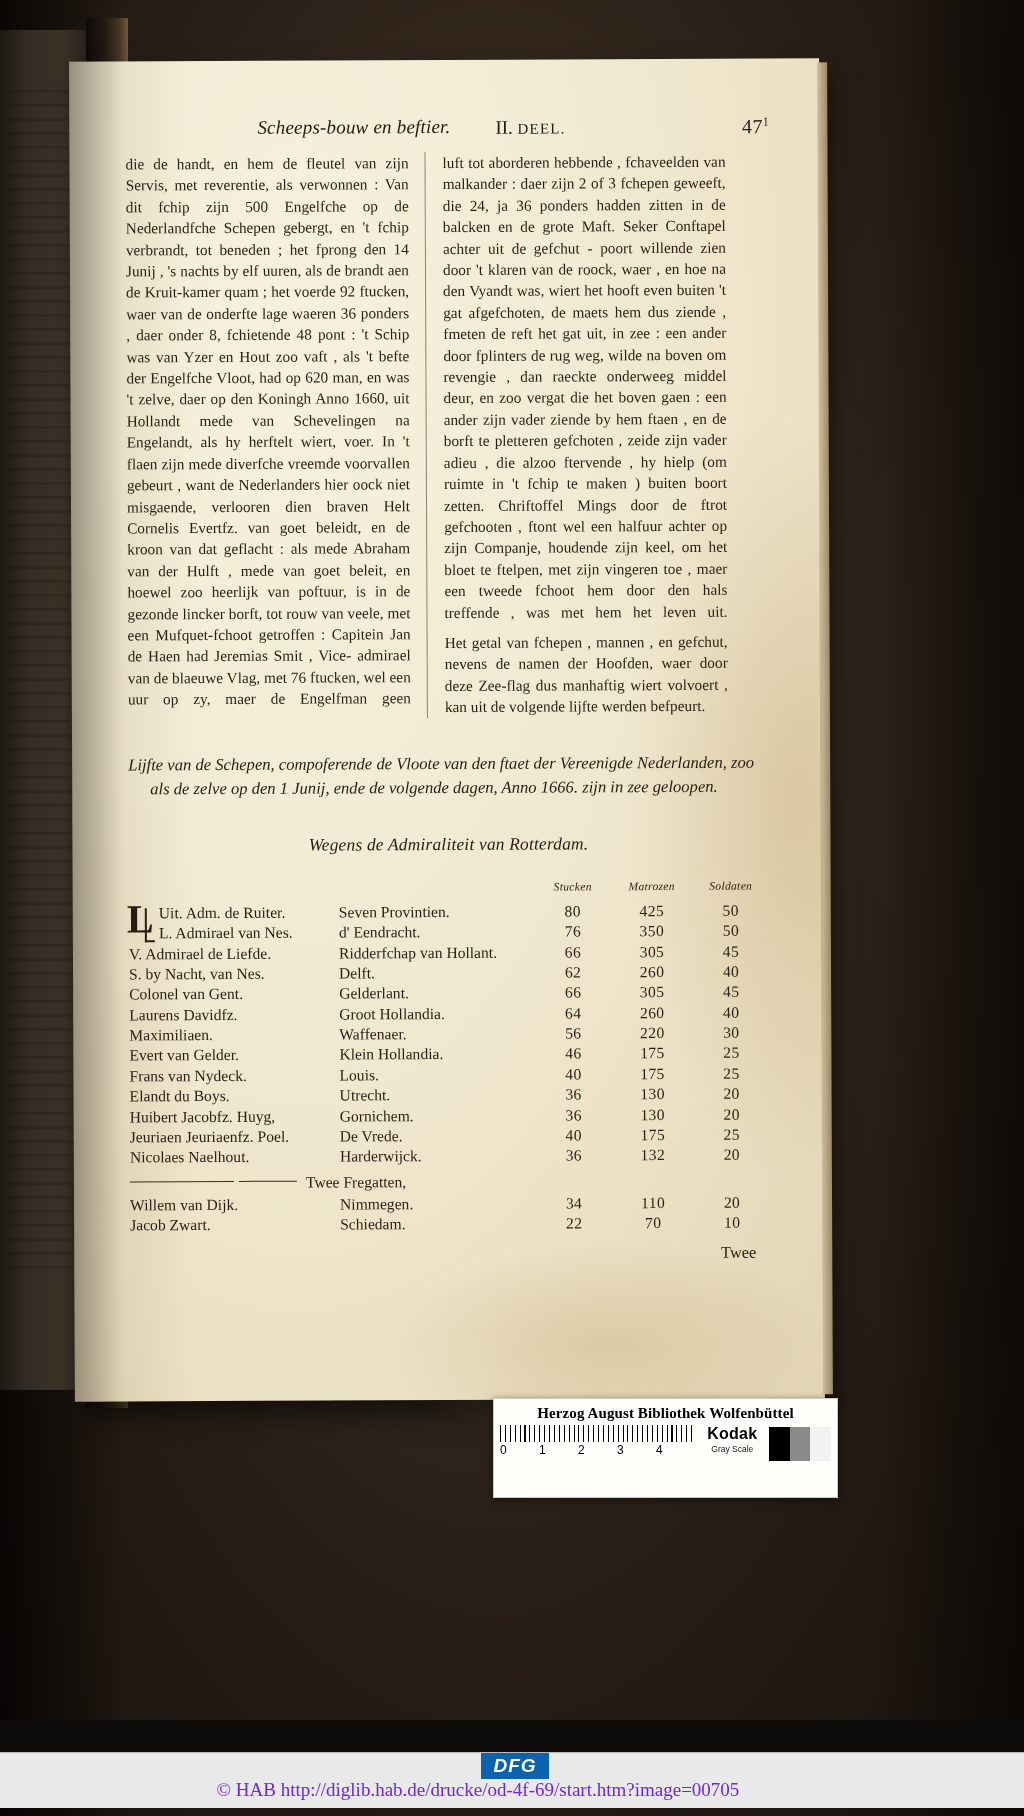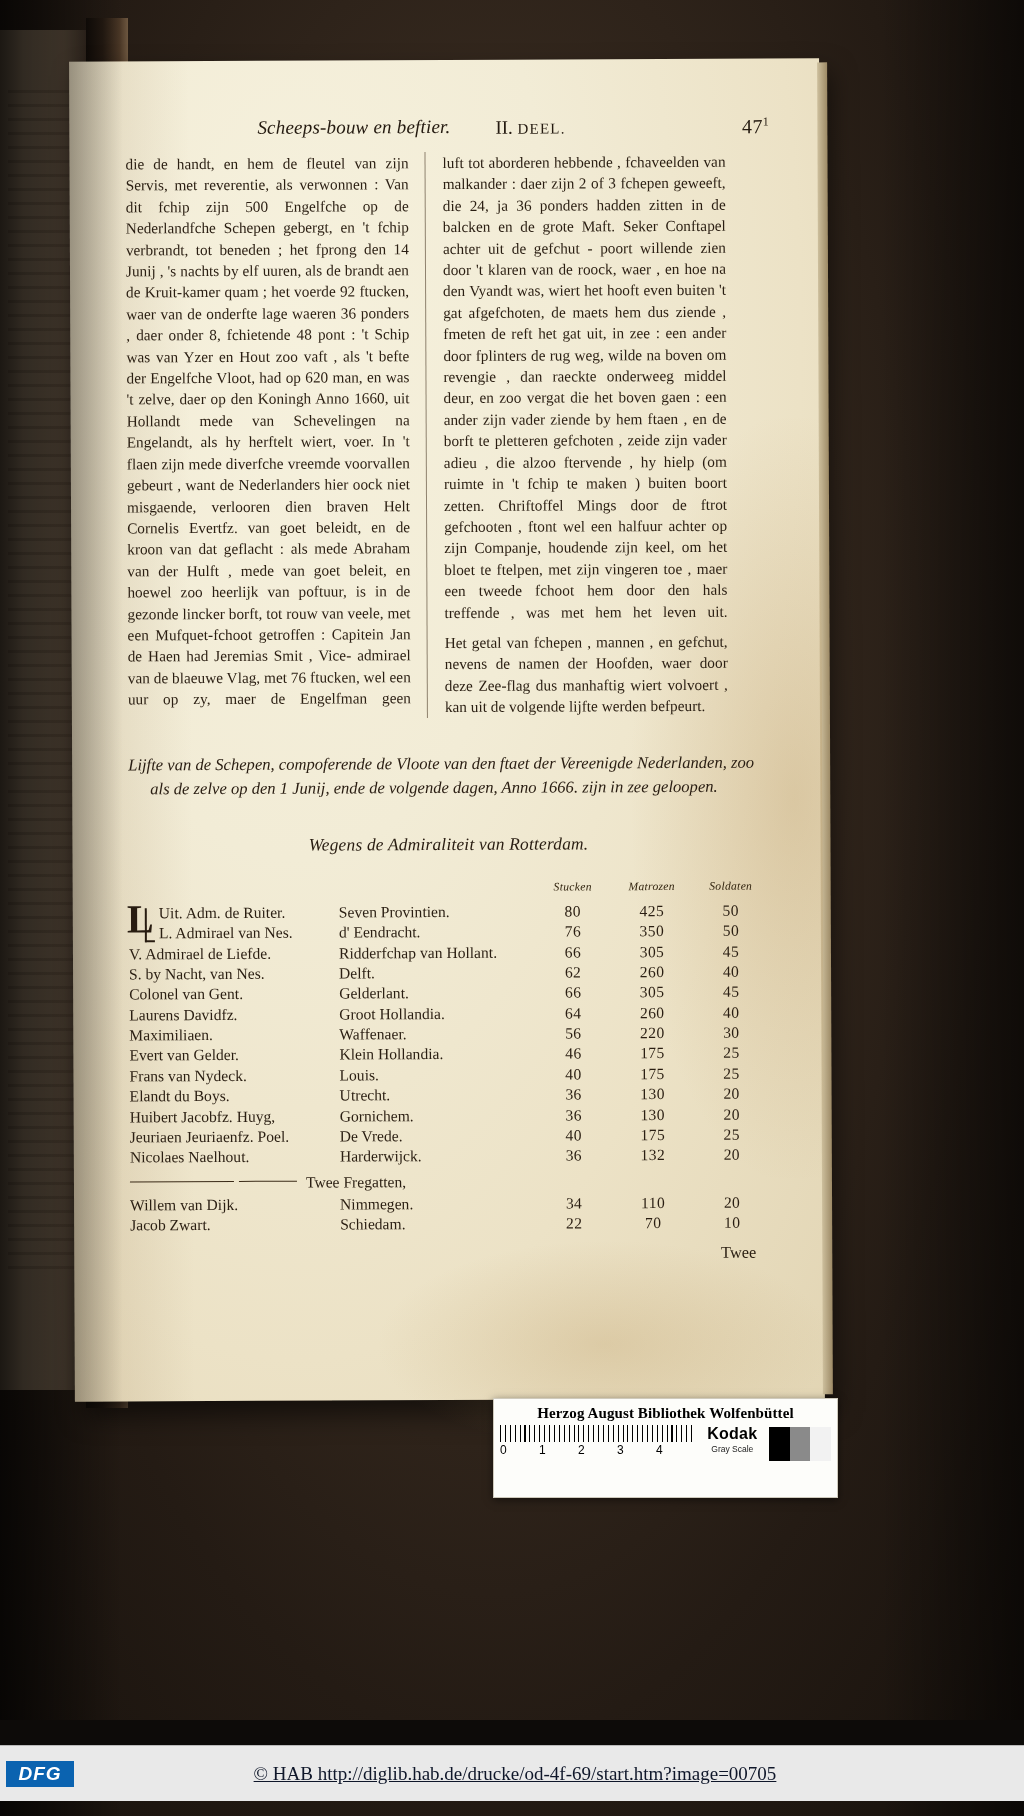--- a/index.html
+++ b/index.html
@@ -182,33 +182,33 @@
   #target .brand {
     width:74px; text-align:center; font-family:"Liberation Sans", sans-serif;
   }
   #target .brand .k { font-size:16px; font-weight:bold; color:#000; letter-spacing:.2px; }
   #target .brand .g { font-size:8.5px; color:#222; margin-top:1px; }
   #target .greys { display:flex; width:62px; height:34px; margin-top:2px; }
   #target .greys i { display:block; height:34px; width:20.6px; }
 
   
   #footer {
-    position:absolute; left:0; bottom:15px; width:1024px; height:56px;
+    position:absolute; left:0; bottom:8px; width:1024px; height:56px;
     background:#e9e9e9; border-top:1px solid #b9b9b9;
-    display:flex; align-items:center;
+    display:flex; align-items:center;flex-direction:column;
   }
   #footer .dfg {
     width:68px; height:26px; margin-left:6px; background:#0b63b0;
     color:#fff; font-family:"Liberation Sans", sans-serif; font-weight:bold;
     font-size:19px; letter-spacing:1px; display:flex;
     align-items:center; justify-content:center; font-style:italic;
   }
   #footer .credit {
     flex:1; text-align:center; font-family:"Liberation Serif", serif;
-    font-size:19px; color:#0f172a; margin-left:-68px;text-decoration:underline;
+    font-size:19px; color:#6d28d9; margin-left:-68px;
   }
   #black-band {
     position:absolute; left:0; bottom:56px; width:1024px; height:40px;
     background:#0d0b09;
   }
 </style>
 </head>
 <body>
 
 <div id="scan">

